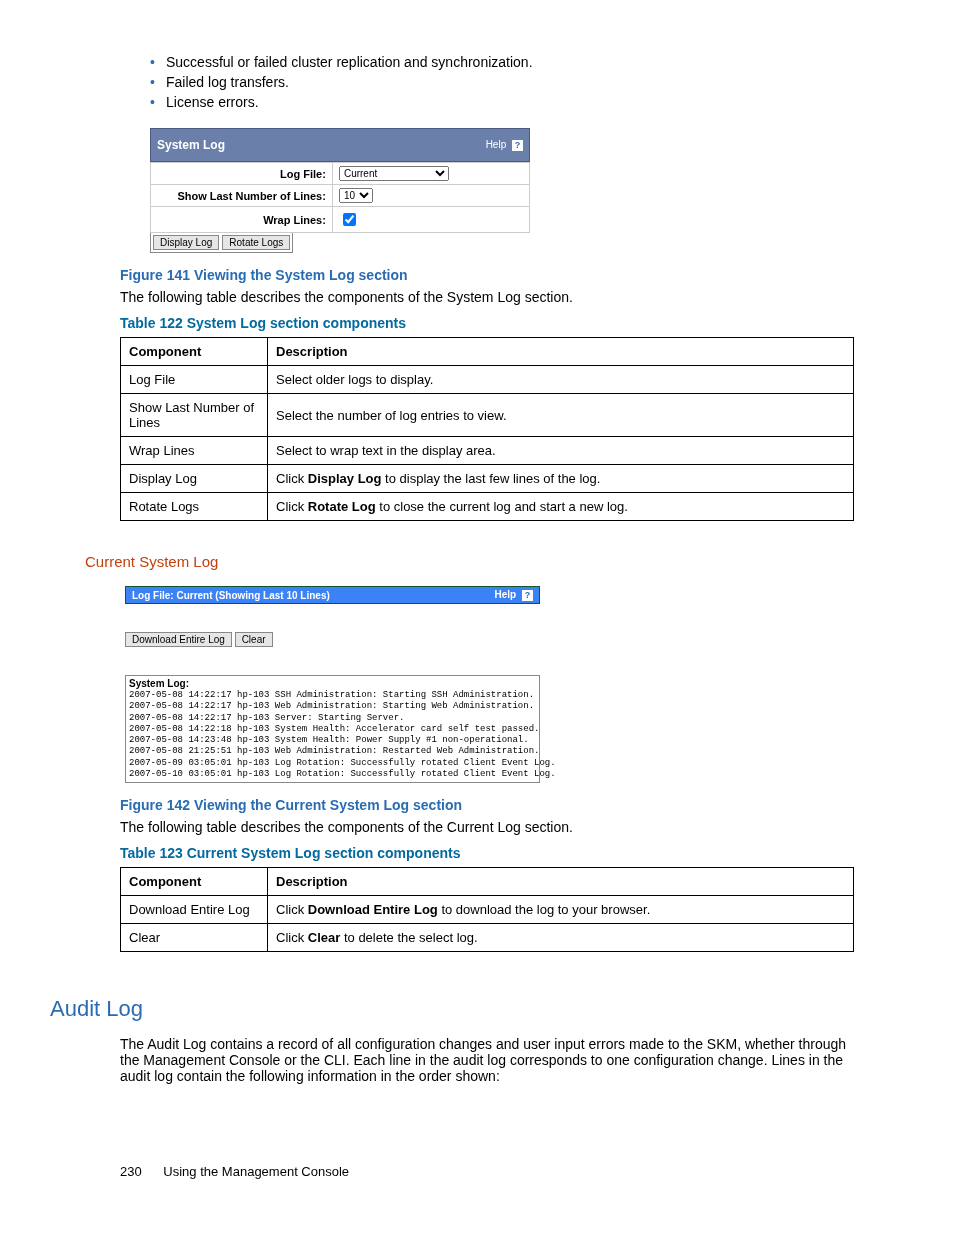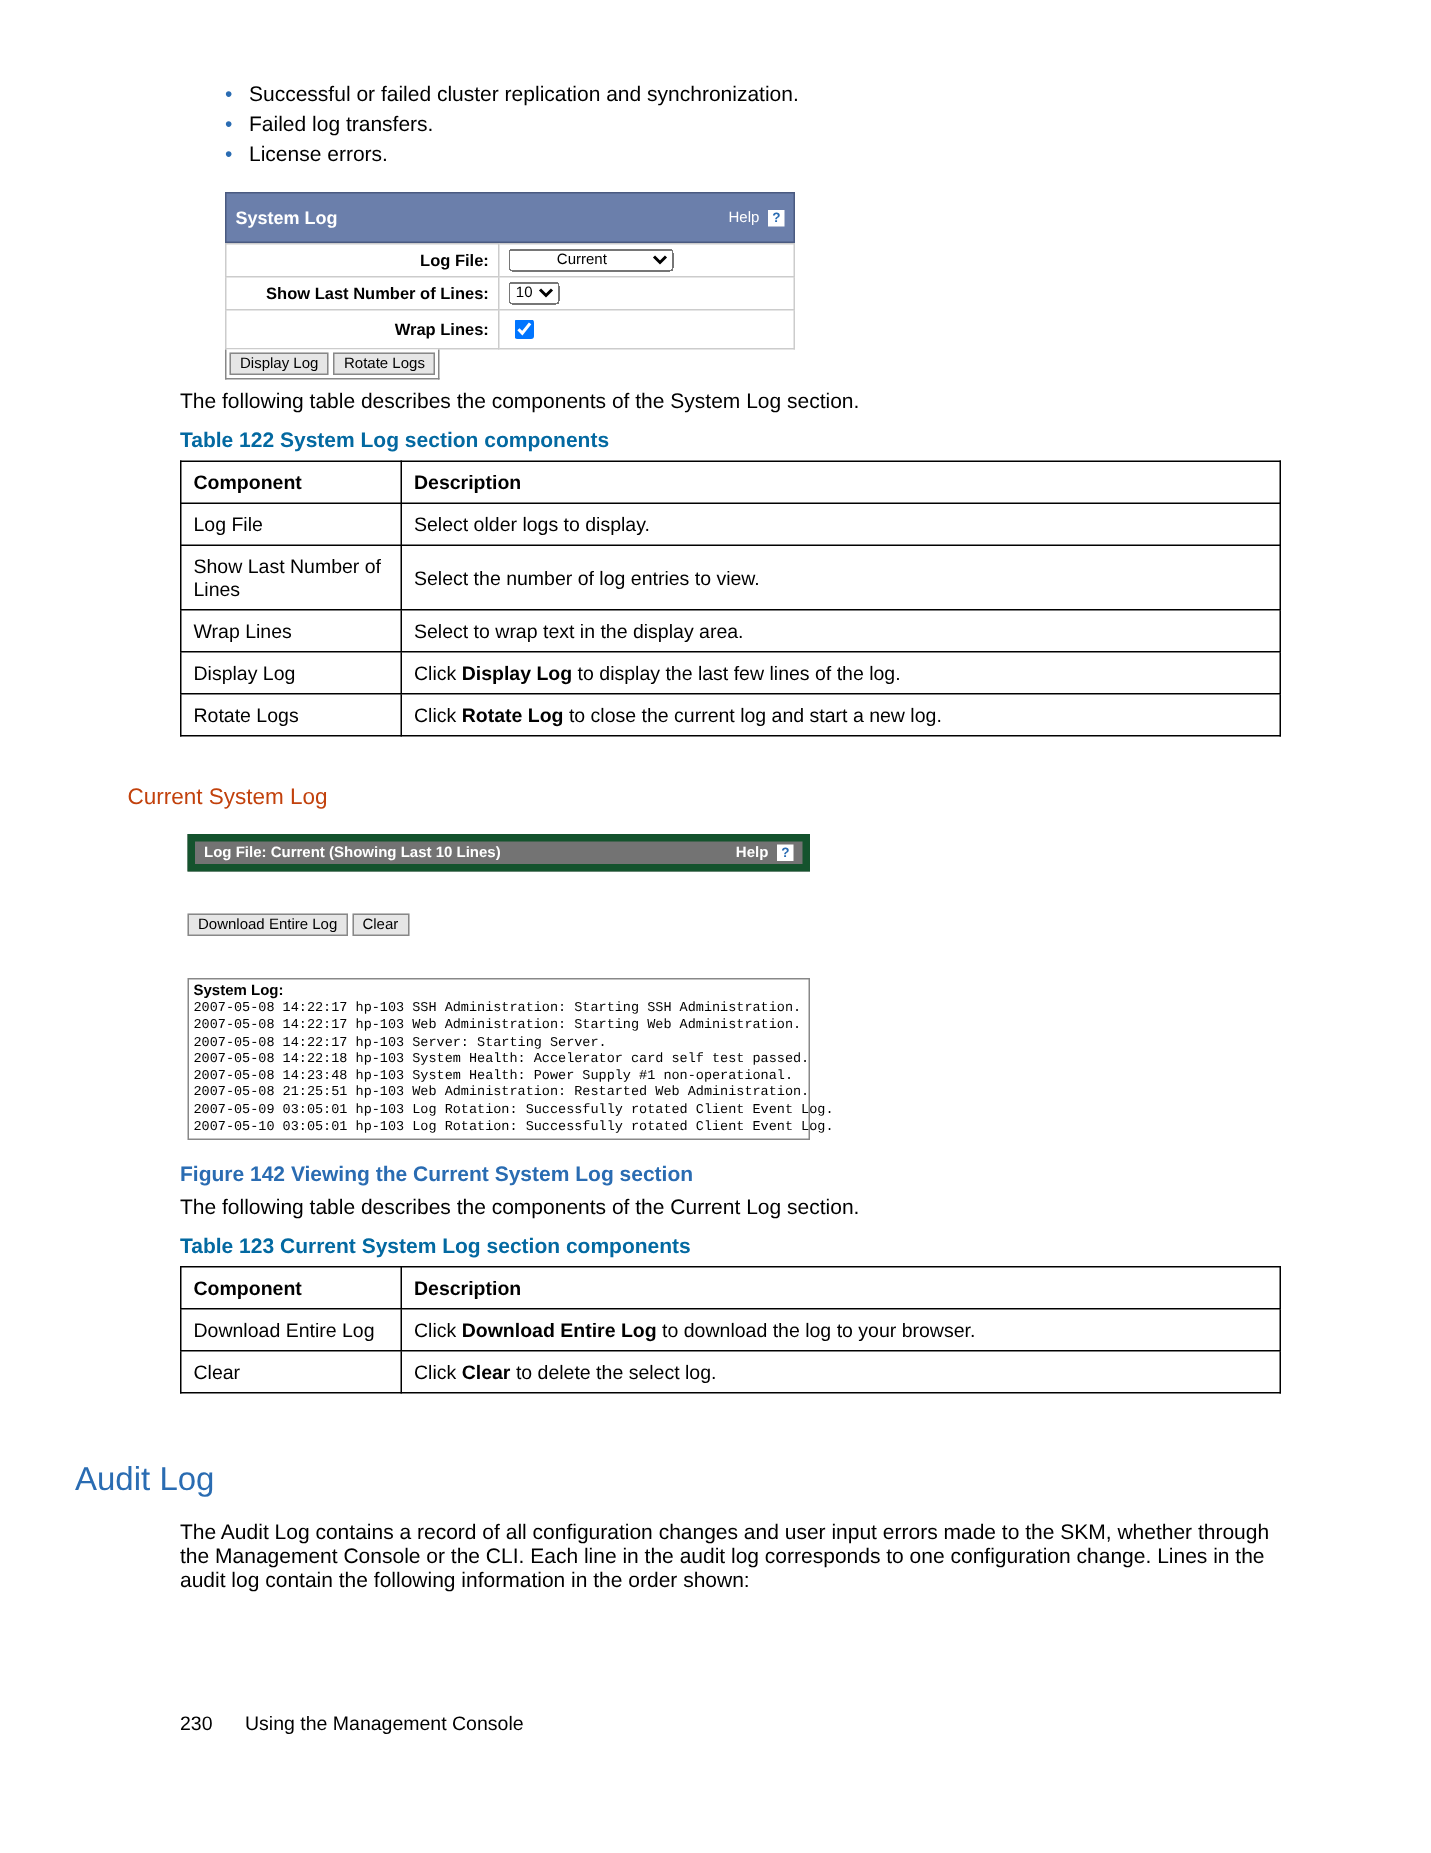--- a/index.html
+++ b/index.html
@@ -151,27 +151,27 @@
   }
 
   
   .figbox142 {
     margin: 8px 0 6px 5px;
     width: 415px;
     font-size: 10px;
     font-family: Tahoma, Arial, sans-serif;
   }
   .figbox142 .titlebar {
-    background: #737373;
+    background: #3b82f6;
     color: #fff;
     padding: 2px 6px;
     display: flex;
     justify-content: space-between;
     align-items: center;
-    border: 5px solid #14532d;
+    border: 1px solid #14532d;
     font-weight: bold;
     font-size: 10px;
     margin-top: 16px;
   }
   .figbox142 .btnrow {
     margin: 28px 0;
   }
   .figbox142 .btnrow button {
     font-size: 10px;
     padding: 1px 6px;
@@ -214,21 +214,21 @@
       <span class="help">
         <span>Help</span>
         <span class="qmark">?</span>
       </span>
     </div>
     <table class="formtable">
       <tbody>
           <tr>
         <td class="lbl">Log File:</td>
         <td>
-          <select style="width:110px;text-align:center;">
+          <select style="width:110px;">
             <option>Current</option>
           </select>
         </td>
       </tr>
       <tr>
         <td class="lbl">Show Last Number of Lines:</td>
         <td>
           <select style="width:34px;">
             <option>10</option>
           </select>
@@ -241,20 +241,21 @@
         </td>
       </tr>
     </tbody>
       </table>
     <div class="btnrow">
       <button>Display Log</button>
       <button>Rotate Logs</button>
     </div>
   </div>
 
+  <div class="fig-caption">Figure 141 Viewing the System Log section</div>
   <p class="body">The following table describes the components of the System Log section.</p>
 
   <div class="tbl-caption">Table 122 System Log section components</div>
   <table class="components">
     <tbody>
         <tr>
       <th style="width:130px;">Component</th>
       <th>Description</th>
     </tr>
     <tr>

